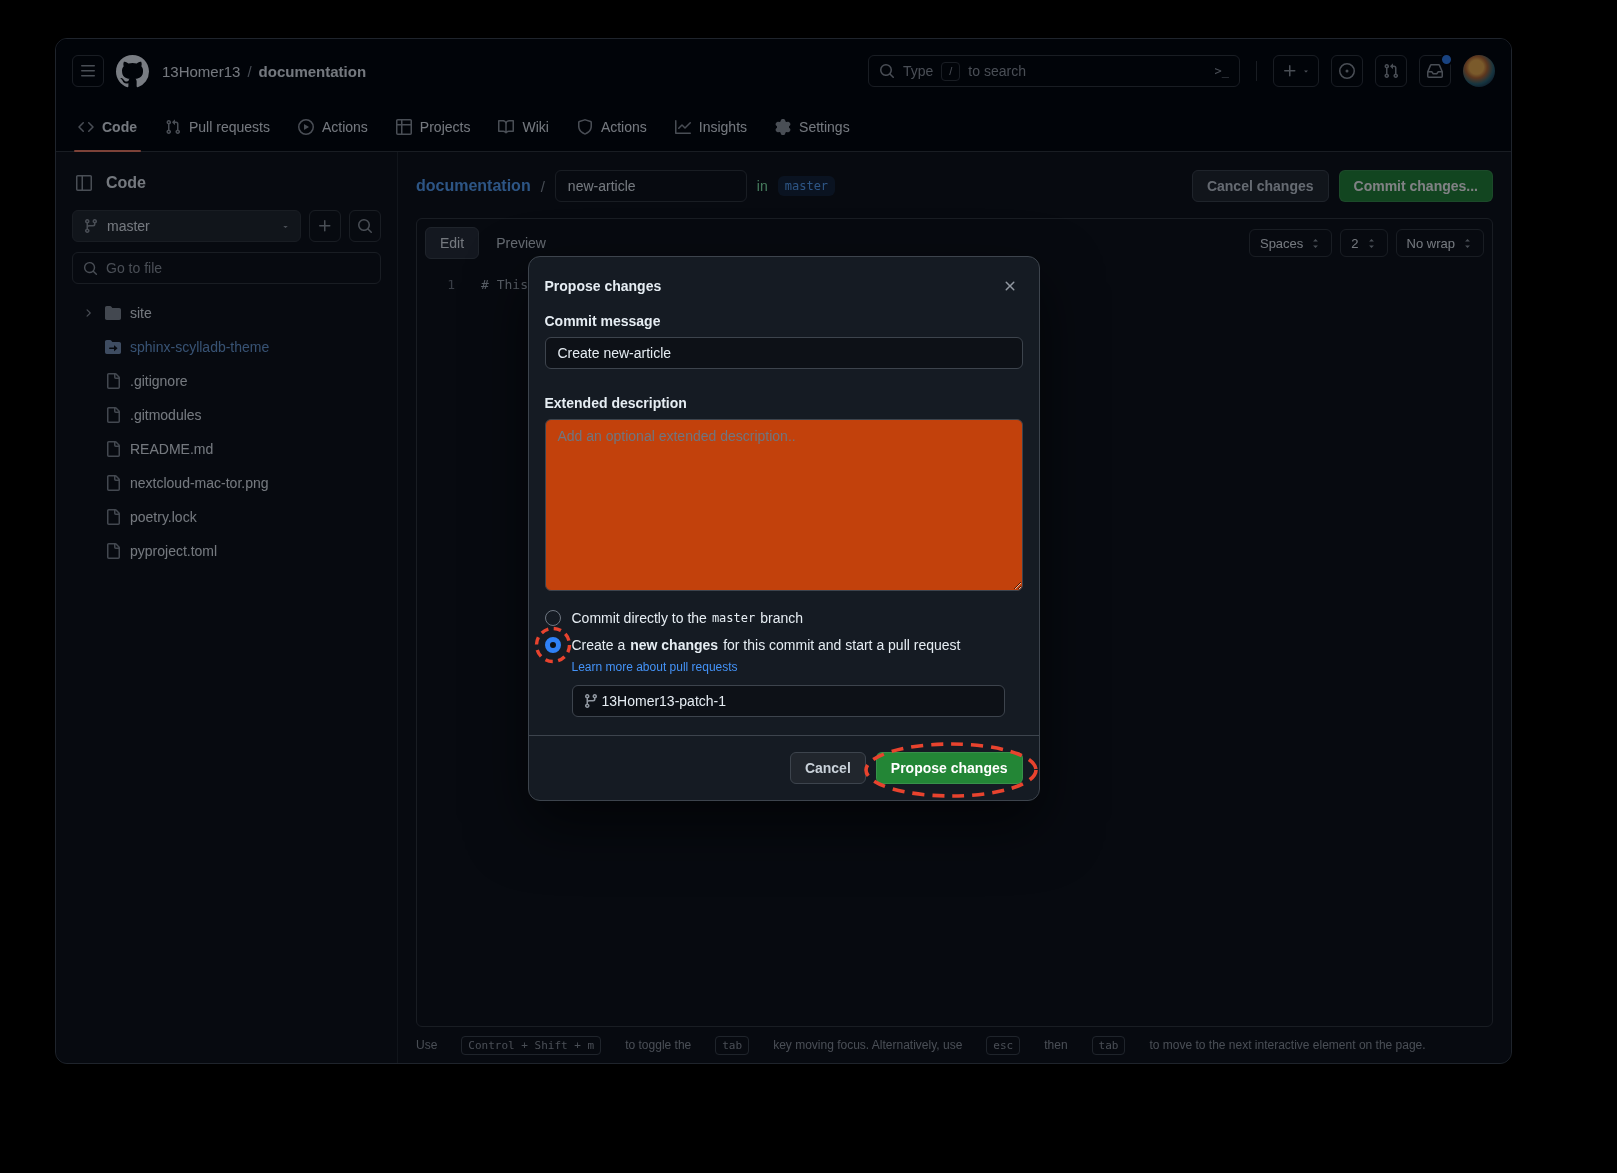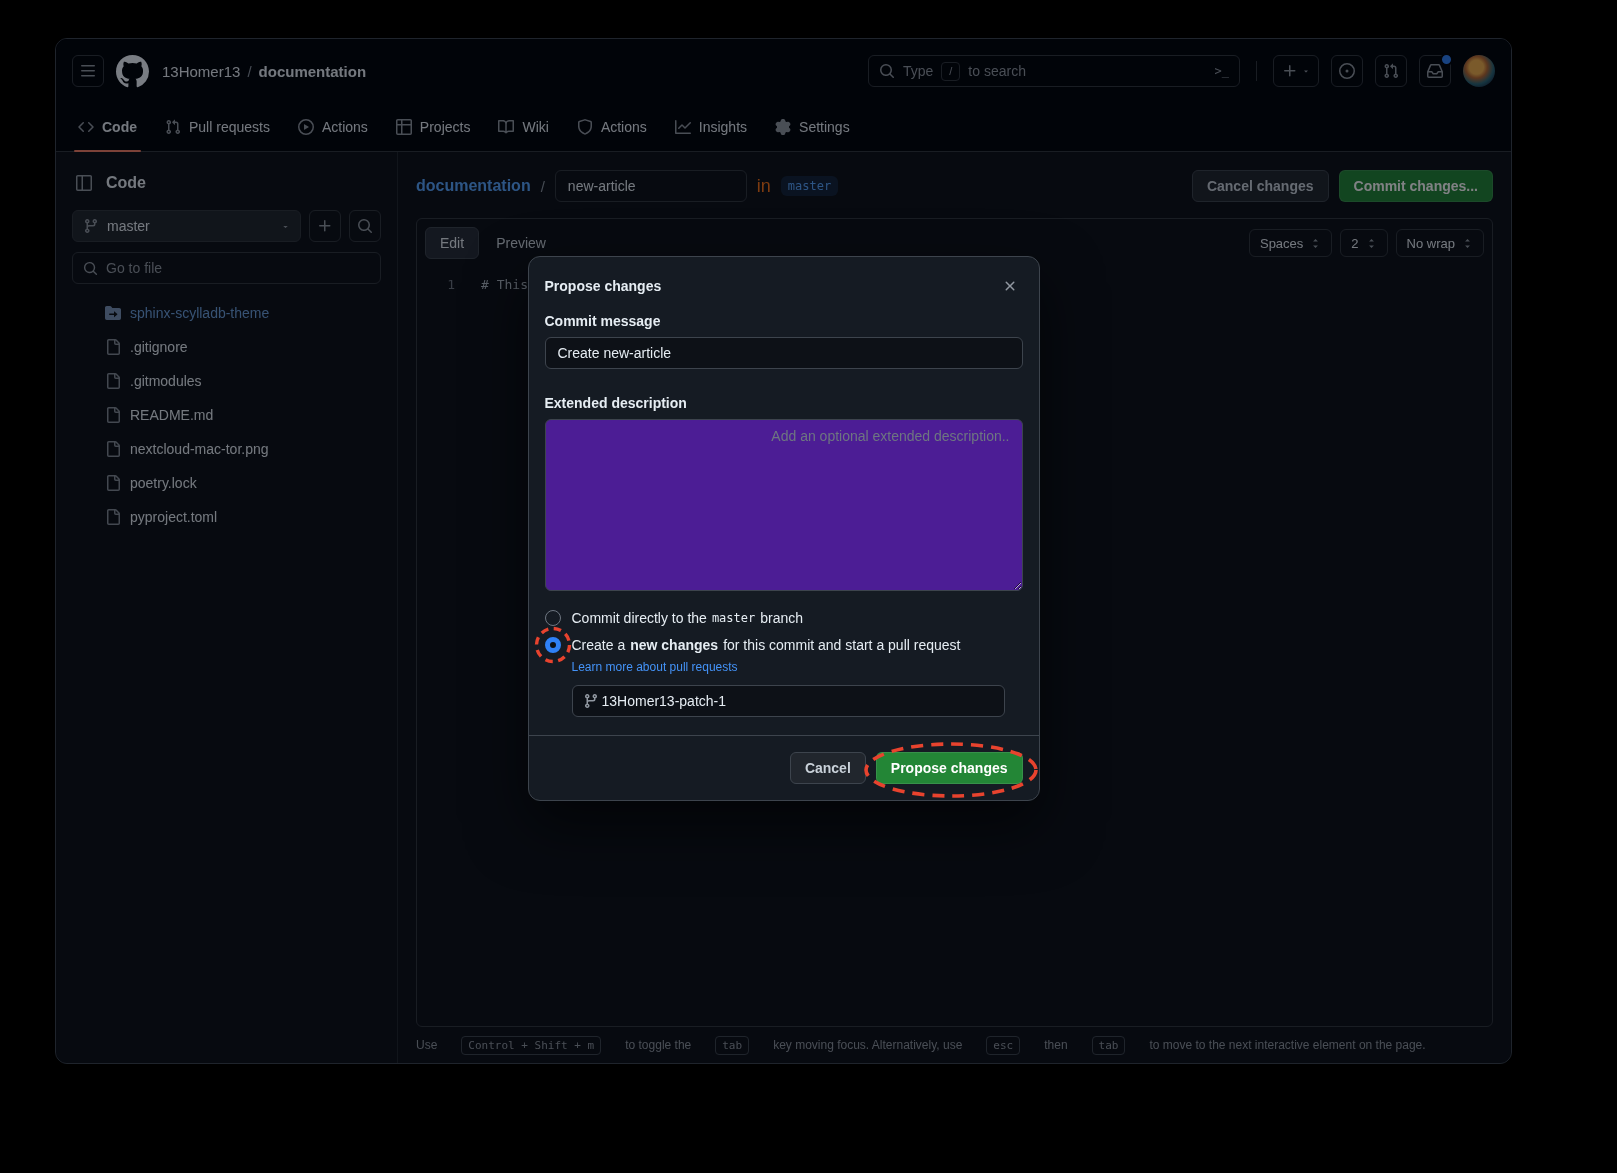--- a/index.html
+++ b/index.html
@@ -108,21 +108,21 @@
   
   .main { flex:1; min-width:0; display:flex; flex-direction:column; padding:14px 18px 0; }
   .file-bar { display:flex; align-items:center; gap:10px; height:40px; flex:none; }
   .crumb-repo { color:#58a6ff; font-weight:600; font-size:16px; cursor:pointer; }
   .file-bar .sep { color:#8b949e; font-size:15px; }
   .filename-input {
     height:32px; width:192px; border:1px solid #30363d; border-radius:6px;
     background:transparent; color:#e6edf3; font-size:14px; padding:0 12px;
     font-family:inherit;
   }
-  .in-label { color:#f97316; font-size:18px; }
+  .in-label { color:#86efac; font-size:14px; }
   .branch-chip {
     font-family:"DejaVu Sans Mono", monospace; font-size:12px; color:#58a6ff;
     background:rgba(56,139,253,0.15); padding:3px 7px; border-radius:6px;
   }
   .bar-spacer { flex:1; }
   .btn {
     height:32px; padding:6px 14px; border-radius:6px; font-size:14px; font-weight:600;
     cursor:pointer; font-family:inherit; display:inline-flex; align-items:center;
   }
   .btn-secondary { background:#21262d; color:#c9d1d9; border:1px solid #3d444d; }
@@ -174,22 +174,22 @@
   }
   .close-btn svg { width:16px; height:16px; fill:currentColor; }
   .modal-body { padding:0 16px 4px; }
   .form-label { display:block; font-size:14px; font-weight:600; color:#e6edf3; margin:26px 0 8px; }
   .form-label:first-child { margin-top:2px; }
   .text-input {
     width:100%; height:32px; background:#0d1117; border:1px solid #3d444d; border-radius:6px;
     color:#e6edf3; font-size:14px; padding:0 12px; font-family:inherit;
   }
   .desc-textarea {
-    width:100%; height:172px; background:#4c1d95; border:1px solid #3d444d; border-radius:6px;
-    color:#e6edf3; font-size:14px; padding:8px 12px; resize:vertical; font-family:inherit;text-align:right;
+    width:100%; height:172px; background:#c2410c; border:1px solid #3d444d; border-radius:6px;
+    color:#e6edf3; font-size:14px; padding:8px 12px; resize:vertical; font-family:inherit;
   }
   .desc-textarea::placeholder { color:#6e7681; }
   .radio-row { display:flex; align-items:center; gap:11px; margin-top:15px; font-size:14px; }
   .radio-row + .radio-row { margin-top:11px; }
   .radio {
     width:16px; height:16px; border-radius:50%; border:1px solid #6e7681;
     background:transparent; flex:none; display:inline-block;
   }
   .radio.checked { border:5px solid #2f81f7; background:#0d1117; }
   .radio-label { display:flex; align-items:center; gap:5px; flex-wrap:wrap; color:#e6edf3; }
@@ -350,20 +350,31 @@
             </svg>
         </button>
       </div>
       <div class="gotofile">
         <svg viewBox="0 0 16 16">
             <path d="M10.68 11.74a6 6 0 0 1-7.922-8.982 6 6 0 0 1 8.982 7.922l3.04 3.04a.749.749 0 0 1-.326 1.275.749.749 0 0 1-.734-.215ZM11.5 7a4.499 4.499 0 1 0-8.997 0A4.499 4.499 0 0 0 11.5 7Z"></path>
           </svg>
         <span>Go to file</span>
       </div>
       <ul class="tree">
+        <li>
+          <span class="chev">
+              <svg viewBox="0 0 16 16" fill="#9198a1">
+                <path d="M6.22 3.22a.75.75 0 0 1 1.06 0l4.25 4.25a.75.75 0 0 1 0 1.06l-4.25 4.25a.751.751 0 0 1-1.042-.018.751.751 0 0 1-.018-1.042L9.94 8 6.22 4.28a.75.75 0 0 1 0-1.06Z"></path>
+              </svg>
+            </span>
+          <span class="fico"><svg class="ico-folder" viewBox="0 0 16 16">
+                <path d="M1.75 1A1.75 1.75 0 0 0 0 2.75v10.5C0 14.216.784 15 1.75 15h12.5A1.75 1.75 0 0 0 16 13.25v-8.5A1.75 1.75 0 0 0 14.25 3H7.5a.25.25 0 0 1-.2-.1l-.9-1.2C6.07 1.26 5.55 1 5 1Z"></path>
+              </svg></span>
+          <span>site</span>
+        </li>
         <li>
           <span class="chev"></span>
           <span class="fico"><svg class="ico-submodule" viewBox="0 0 16 16">
                 <path d="M0 2.75C0 1.784.784 1 1.75 1H5c.55 0 1.07.26 1.4.7l.9 1.2a.25.25 0 0 0 .2.1h6.75c.966 0 1.75.784 1.75 1.75v8.5A1.75 1.75 0 0 1 14.25 15H1.75A1.75 1.75 0 0 1 0 13.25Zm9.42 9.36 2.883-2.677a.25.25 0 0 0 0-.366L9.42 6.39a.249.249 0 0 0-.42.183V8.5H4.75a.75.75 0 0 0 0 1.5H9v1.927c0 .218.26.331.42.183Z"></path>
               </svg></span>
           <span class="submodule-name">sphinx-scylladb-theme</span>
         </li>
         <li>
           <span class="chev"></span>
           <span class="fico"><svg class="ico-file" viewBox="0 0 16 16">

